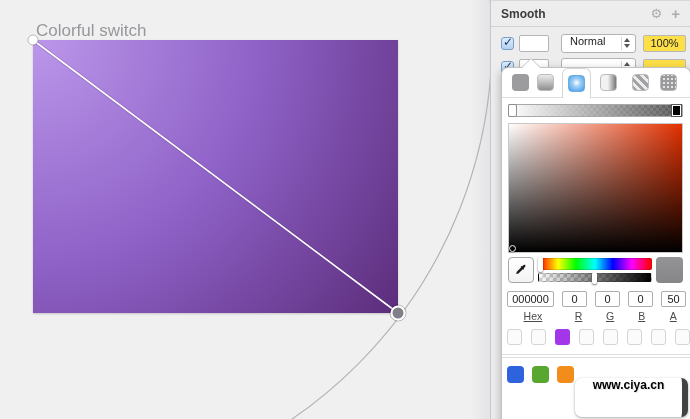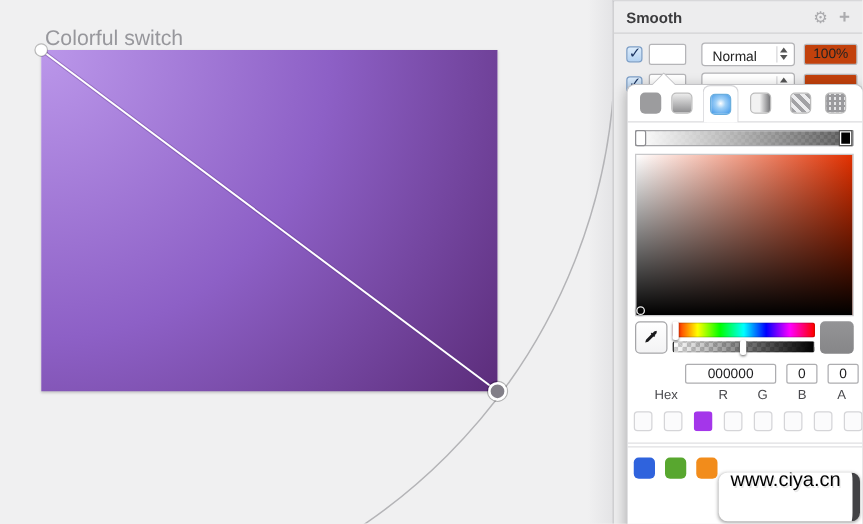--- a/index.html
+++ b/index.html
@@ -31,26 +31,26 @@
   .fill-row.r1 { top:31px; } .fill-row.r2 { top:55px; }
   .cbx { width:13px; height:13px; border-radius:3px; border:1px solid #7b9ec7;
     background:linear-gradient(#ddedfc,#b3d2f2); position:relative; flex:none; }
   .cbx.checked::after { content:"✓"; position:absolute; left:1px; top:-3px;
     font-size:12px; font-weight:bold; color:#17305e; }
   .cbx.small { width:12px; height:12px; background:linear-gradient(#ffffff,#efeff1); border-color:#c2c2c5; }
   .fill-swatch { width:30px; height:17px; margin-left:5px; background:#fff; border:1px solid #b5b5b8;
     border-radius:2px; padding:1px; flex:none; }
   .fill-swatch .inner { width:100%; height:100%; background:linear-gradient(90deg,#8f8f92,#46464a); border-radius:1px; }
   .blend-select { margin-left:12px; width:77px; height:19px; background:#fff; border:1px solid #b3b3b6;
-    border-radius:3px; display:flex; align-items:flex-end; font-size:11px; color:#222; padding-left:8px; position:relative; }
+    border-radius:3px; display:flex; align-items:flex-start; font-size:11px; color:#222; padding-left:8px; position:relative; }
   .blend-select .stepper { position:absolute; right:3px; top:2px; bottom:2px; width:11px;
     border-left:1px solid #d8d8da; display:flex; flex-direction:column; align-items:center; justify-content:center; gap:2px; }
   .tri-up { width:0; height:0; border-left:3px solid transparent; border-right:3px solid transparent; border-bottom:4px solid #555; }
   .tri-dn { width:0; height:0; border-left:3px solid transparent; border-right:3px solid transparent; border-top:4px solid #555; }
-  .opacity-field { margin-left:7px; width:44px; height:17px; background:#c2410c; border:1px solid #b8b8bb;
+  .opacity-field { margin-left:7px; width:44px; height:17px; background:#fde047; border:1px solid #b8b8bb;
     border-radius:2px; font-size:11px; color:#222; display:flex; align-items:center; justify-content:center; }
 
   
   .popover { position:absolute; left:501px; top:67px; width:190px; height:360px; z-index:10;
     background:#fff; border:1px solid #c3c3c6; border-bottom:none; border-radius:7px 7px 0 0;
     box-shadow:0 3px 10px rgba(0,0,0,.28); }
   .popover::before { content:""; position:absolute; left:19px; top:-10px; border:10px solid transparent;
     border-top:none; border-bottom:10px solid #c3c3c6; }
   .popover::after { content:""; position:absolute; left:20px; top:-9px; border:9px solid transparent;
     border-top:none; border-bottom:9px solid #fff; }
@@ -98,42 +98,42 @@
       linear-gradient(45deg,#c9c9c9 25%,transparent 25%,transparent 75%,#c9c9c9 75%);
     background-size:100% 100%, 7px 7px, 7px 7px; background-position:0 0,0 0,3.5px 3.5px; }
   .sl-handle { position:absolute; top:-2px; width:5px; height:15px; background:#fff; border-radius:2px;
     box-shadow:0 1px 2px rgba(0,0,0,.55); }
   .alpha-slider .sl-handle { height:12px; }
   .cur-swatch { width:27px; border-radius:4px; background:linear-gradient(180deg,#949496,#868688); flex:none; }
 
   .fields-row { display:flex; gap:8px; margin:8px 5px 0 5px; }
   .fields-row input { height:16px; border:1px solid #adadb0; border-radius:2px; background:#fff;
     font-size:11px; color:#1c1c1e; text-align:center; font-family:inherit; outline:none; }
-  .f-hex { width:73px;margin-left:41px; } .f-sm { width:25px; }
+  .f-hex { width:47px; } .f-sm { width:25px; }
   .labels-row { display:flex; gap:8px; margin:3px 5px 0 5px; font-size:10.5px; color:#4a4a4e; }
-  .labels-row span { text-align:center; } .l-hex { width:55px; } .l-sm { width:25px; }
+  .labels-row span { text-align:center;text-decoration:underline; } .l-hex { width:55px; } .l-sm { width:25px; }
 
   .swatch-grid { display:flex; gap:9px; margin:7px 0 0 5px; }
   .gswatch { width:16px; height:16px; border-radius:3px; background:#fbfbfc; border:1px solid #d5d5d8; }
 
   .divider { border-top:1px solid #e0e0e2; margin-top:9px; }
   .smooth-row { display:flex; align-items:center; height:27px; padding:0 8px; }
   .smooth-label { margin-left:7px; font-size:11px; color:#96969b; flex:1; }
   .histicon { font-size:15px; color:#bcbcbf; font-weight:bold; margin-left:8px; line-height:15px; }
 
   .presets-row { display:flex; gap:8px; padding:8px 0 0 5px; }
   .pswatch { width:17px; height:17px; border-radius:4px; background:#ddd; }
 
   
   .watermark { position:absolute; left:575px; top:378px; width:113px; height:39px; z-index:30;
     background:#fff; border-radius:7px; border-right:6px solid #424245;
     box-shadow:0 1px 3px rgba(0,0,0,.35); text-align:center; color:#000; overflow:hidden; }
   .wm1 { font-size:16px; font-weight:900; letter-spacing:2px; line-height:20px; margin-top:1px;
     text-shadow:1px 1px 0 #e8e8e8; }
-  .wm2 { font-size:16px; font-weight:400; line-height:14px; text-shadow:1px 1px 0 #e8e8e8; }
+  .wm2 { font-size:12px; font-weight:700; line-height:14px; text-shadow:1px 1px 0 #e8e8e8; }
 </style>
 </head>
 <body>
 
 <div class="canvas">
   <div class="layer-label">Colorful switch</div>
   <div class="shape-rect"></div>
   <svg width="490" height="419">
     <circle cx="33" cy="40" r="459" fill="none" stroke="#b4b4b7" stroke-width="1.2"></circle>
     <line x1="33" y1="40" x2="398" y2="313" stroke="rgba(90,50,130,0.35)" stroke-width="3"></line>

